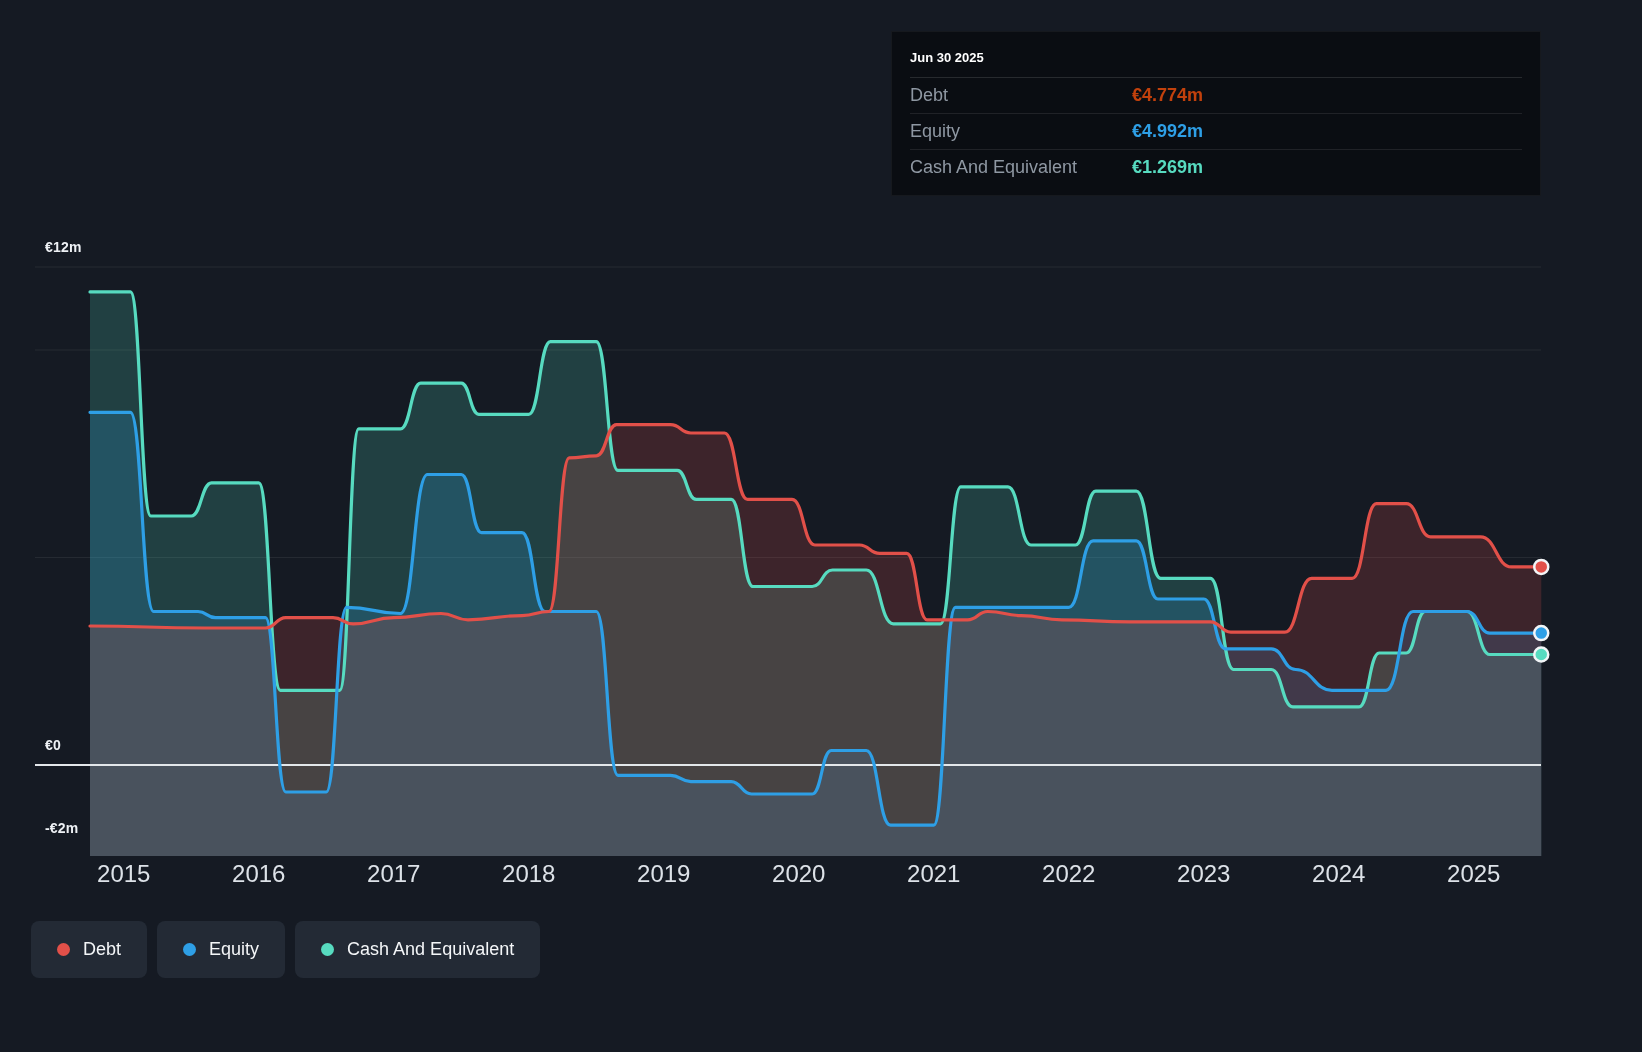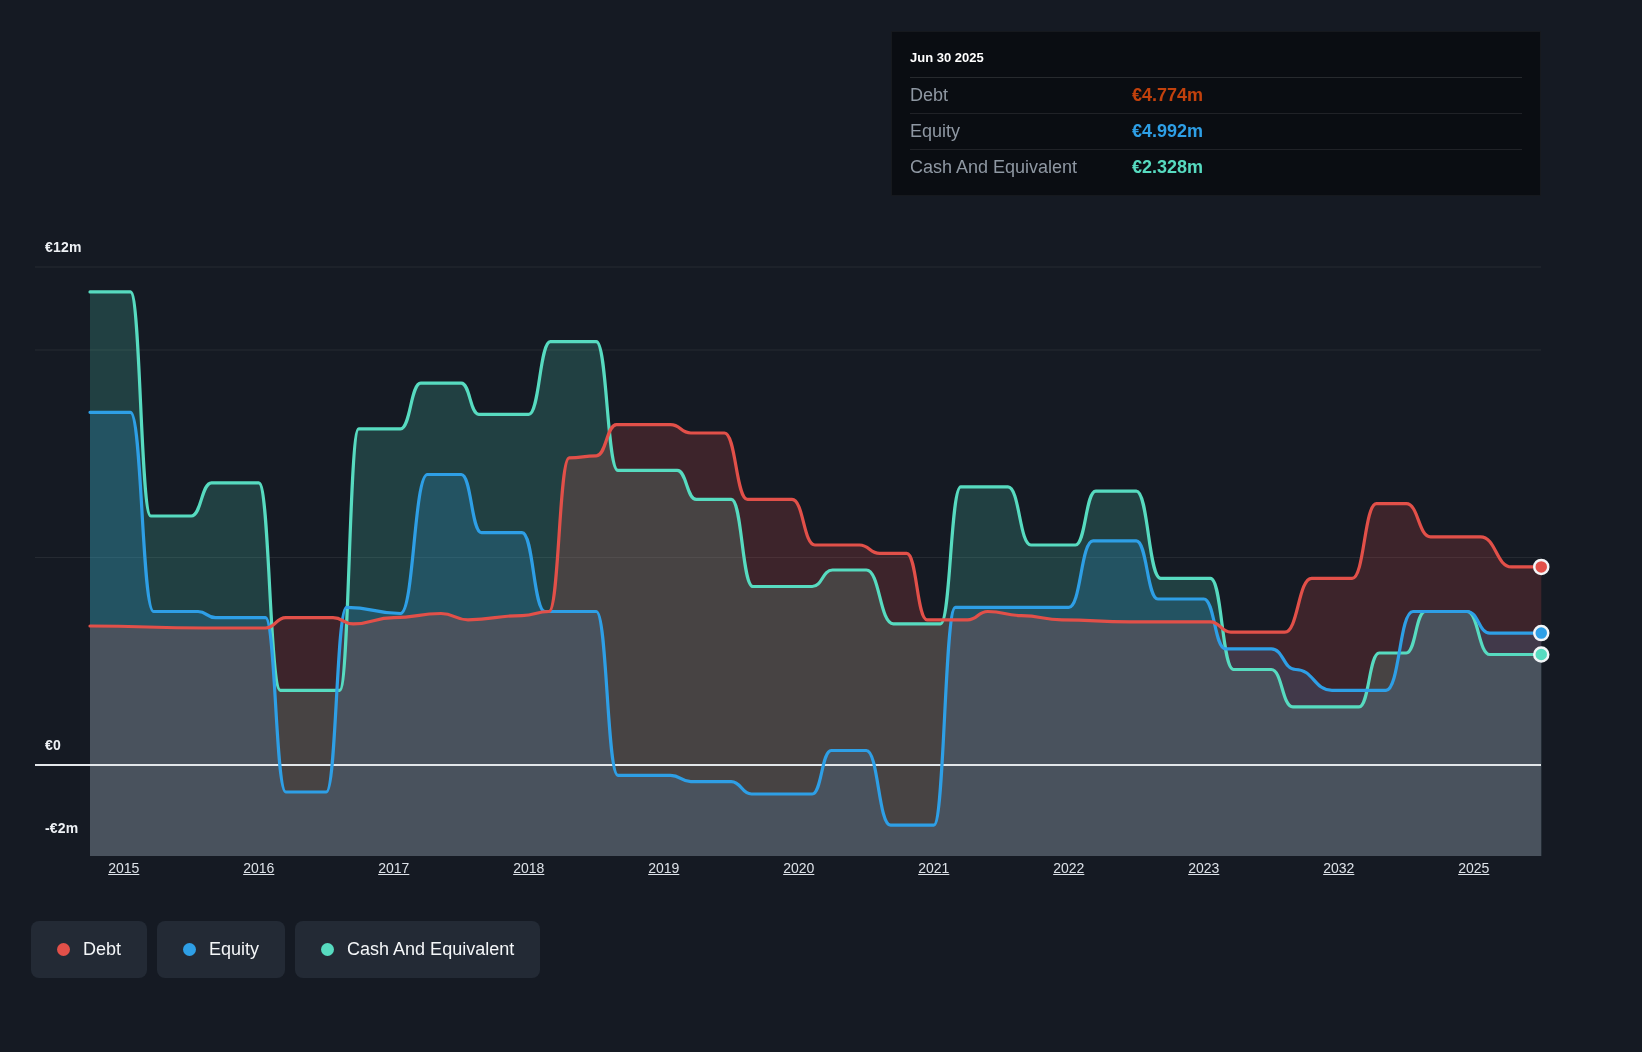--- a/index.html
+++ b/index.html
@@ -11,21 +11,21 @@
   }
   .chart-wrap{position:absolute;inset:0;}
   svg{position:absolute;left:0;top:0;}
   .y-label{
     position:absolute;left:45px;font-size:14px;font-weight:600;color:#eef1f5;
     letter-spacing:.2px;
   }
   .x-axis{position:absolute;left:0;top:860px;width:100%;height:28px;}
   .x-label{
     position:absolute;transform:translateX(-50%);
-    font-size:14px;color:#dde2e8;font-weight:500;text-decoration:underline;
+    font-size:24px;color:#dde2e8;font-weight:500;
   }
   .legend{
     position:absolute;left:31px;top:921px;display:flex;gap:10px;align-items:center;
   }
   .legend-chip{
     display:flex;align-items:center;gap:13px;
     background:#232a35;border-radius:8px;padding:18px 26px;
     font-size:18px;color:#f4f6f8;cursor:pointer;
   }
   .legend-dot{width:13px;height:13px;border-radius:50%;flex:0 0 auto;}
@@ -75,38 +75,38 @@
   <div class="x-axis" id="x-axis">
       <div class="x-label" style="left: 123.75px;">2015</div>
       <div class="x-label" style="left: 258.75px;">2016</div>
       <div class="x-label" style="left: 393.75px;">2017</div>
       <div class="x-label" style="left: 528.75px;">2018</div>
       <div class="x-label" style="left: 663.75px;">2019</div>
       <div class="x-label" style="left: 798.75px;">2020</div>
       <div class="x-label" style="left: 933.75px;">2021</div>
       <div class="x-label" style="left: 1068.75px;">2022</div>
       <div class="x-label" style="left: 1203.75px;">2023</div>
-      <div class="x-label" style="left: 1338.75px;">2032</div>
+      <div class="x-label" style="left: 1338.75px;">2024</div>
       <div class="x-label" style="left: 1473.75px;">2025</div>
     </div>
 </div>
 
 <div class="tooltip" style="background: rgb(10, 13, 18);">
   <div class="tt-title">Jun 30 2025</div>
   <div class="tt-row">
     <span class="tt-label">Debt</span>
     <span class="tt-value" style="color: #c2410c;">€4.774m</span>
   </div>
   <div class="tt-row">
     <span class="tt-label">Equity</span>
     <span class="tt-value" style="color: rgb(46, 159, 230);">€4.992m</span>
   </div>
   <div class="tt-row">
     <span class="tt-label">Cash And Equivalent</span>
-    <span class="tt-value" style="color: rgb(87, 219, 192);">€2.328m</span>
+    <span class="tt-value" style="color: rgb(87, 219, 192);">€1.269m</span>
   </div>
 </div>
 
 <div class="legend" id="legend">
     <div class="legend-chip">
       <span class="legend-dot" style="background: rgb(226, 80, 73);"></span>
       <span>Debt</span>
     </div>
     <div class="legend-chip">
       <span class="legend-dot" style="background: rgb(46, 159, 230);"></span>

